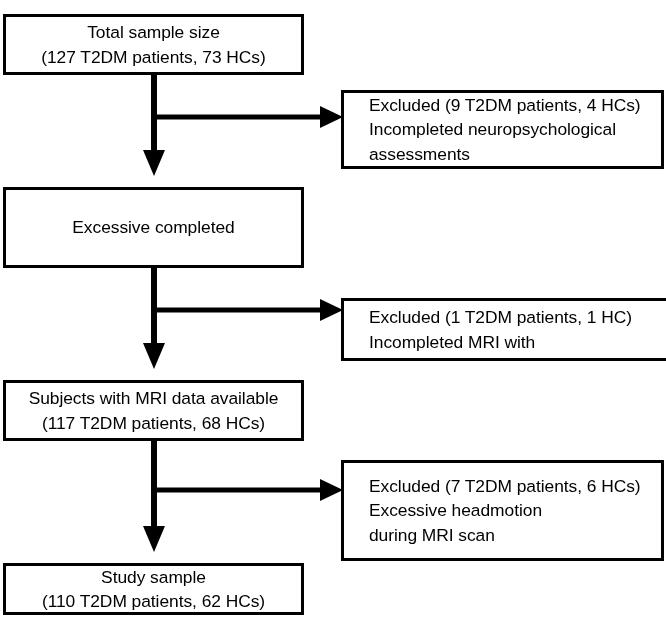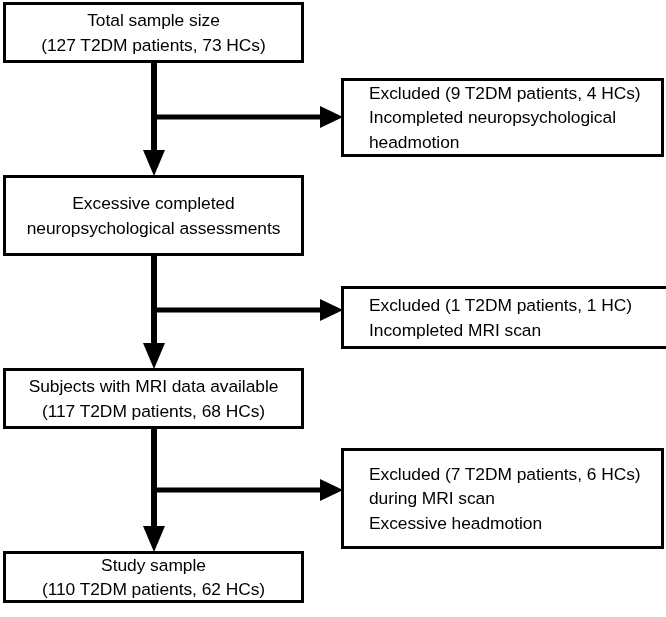--- a/index.html
+++ b/index.html
@@ -19,20 +19,21 @@
   }
   .node-box {
     position: absolute;
     box-sizing: border-box;
     border: 3px solid #000000;
     background: #ffffff;
     display: flex;
     flex-direction: column;
     align-items: center;
     justify-content: center;
+    margin-top: 12px;
   }
   .node-box.left-align {
     align-items: flex-start;
     padding-left: 25px;
   }
   .node-line {
     font-size: 17.4px;
     line-height: 24.5px;
     white-space: nowrap;
     letter-spacing: -0.05px;
@@ -75,43 +76,42 @@
     </g>
   </svg>
 
   <div class="node-box" style="left:3px; top:2px; width:301px; height:61px;">
     <div class="node-line">Total sample size</div>
     <div class="node-line">(127 T2DM patients, 73 HCs)</div>
   </div>
 
   <div class="node-box" style="left:3px; top:175px; width:301px; height:81px;">
     <div class="node-line">Excessive completed</div>
-    <div class="node-line">neuropsychological assessments</div>
   </div>
 
   <div class="node-box" style="left:3px; top:368px; width:301px; height:61px;">
     <div class="node-line">Subjects with MRI data available</div>
     <div class="node-line">(117 T2DM patients, 68 HCs)</div>
   </div>
 
   <div class="node-box" style="left:3px; top:551px; width:301px; height:52px;">
     <div class="node-line">Study sample</div>
     <div class="node-line">(110 T2DM patients, 62 HCs)</div>
   </div>
 
   <div class="node-box left-align" style="left:341px; top:78px; width:323px; height:79px;">
     <div class="node-line">Excluded (9 T2DM patients, 4 HCs)</div>
     <div class="node-line">Incompleted neuropsychological</div>
-    <div class="node-line">headmotion</div>
+    <div class="node-line">assessments</div>
   </div>
 
   <div class="node-box left-align" style="left:341px; top:286px; width:346px; height:63px;">
     <div class="node-line">Excluded (1 T2DM patients, 1 HC)</div>
-    <div class="node-line">Incompleted MRI scan</div>
+    <div class="node-line">Incompleted MRI with</div>
   </div>
 
   <div class="node-box left-align" style="left:341px; top:448px; width:323px; height:101px;">
     <div class="node-line">Excluded (7 T2DM patients, 6 HCs)</div>
+    <div class="node-line">Excessive headmotion</div>
     <div class="node-line">during MRI scan</div>
-    <div class="node-line">Excessive headmotion</div>
   </div>
 
 </div>
 
 </body></html>

